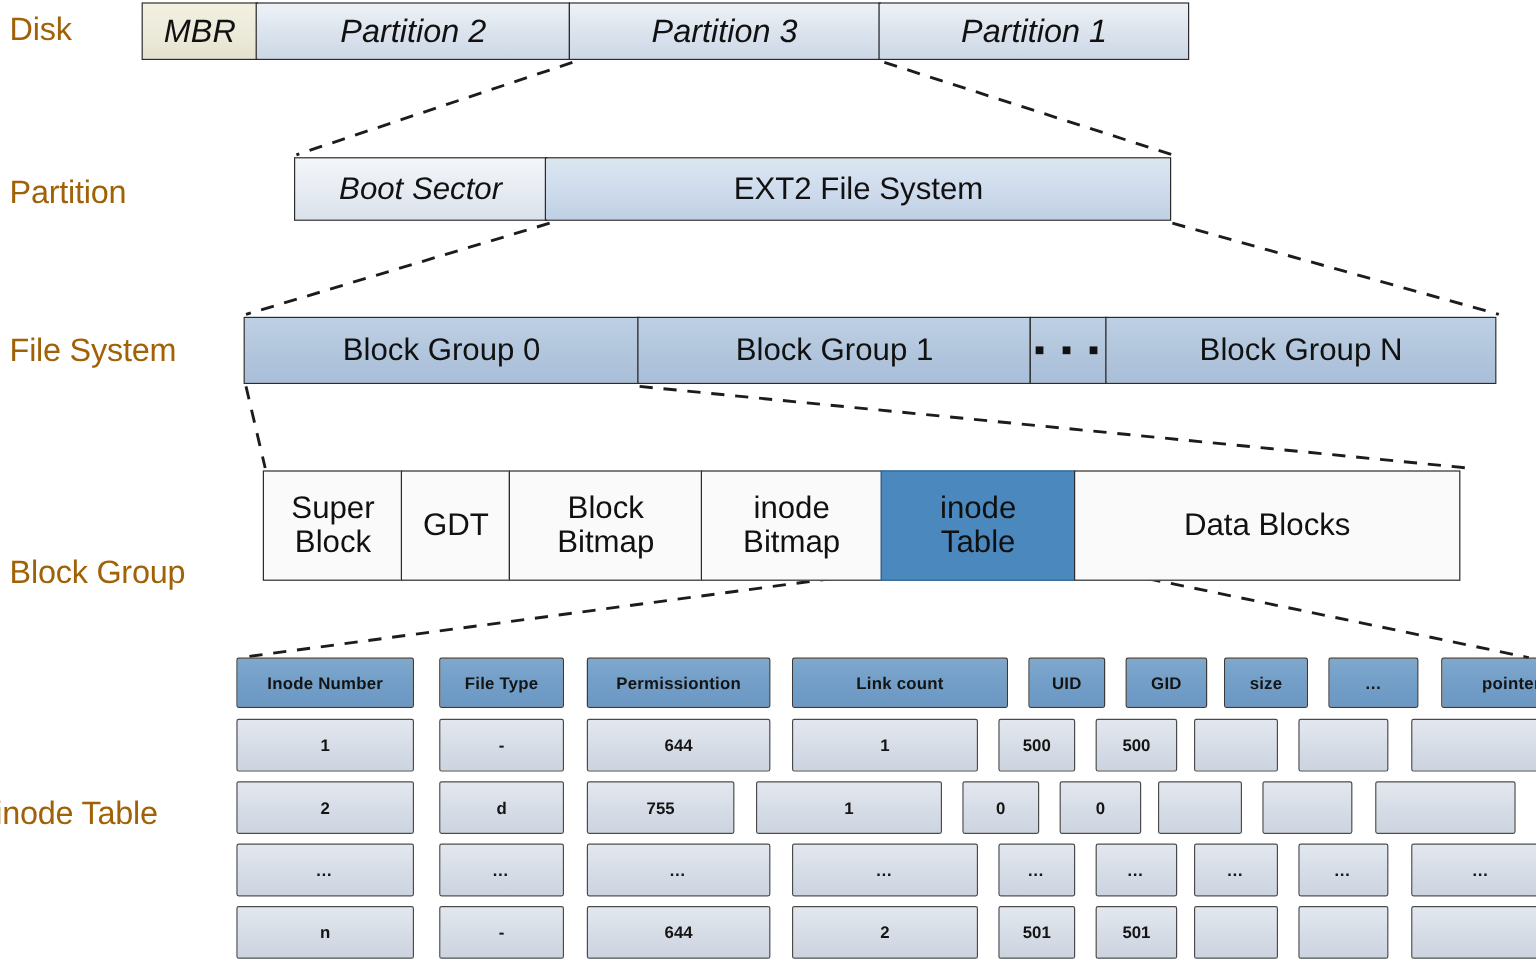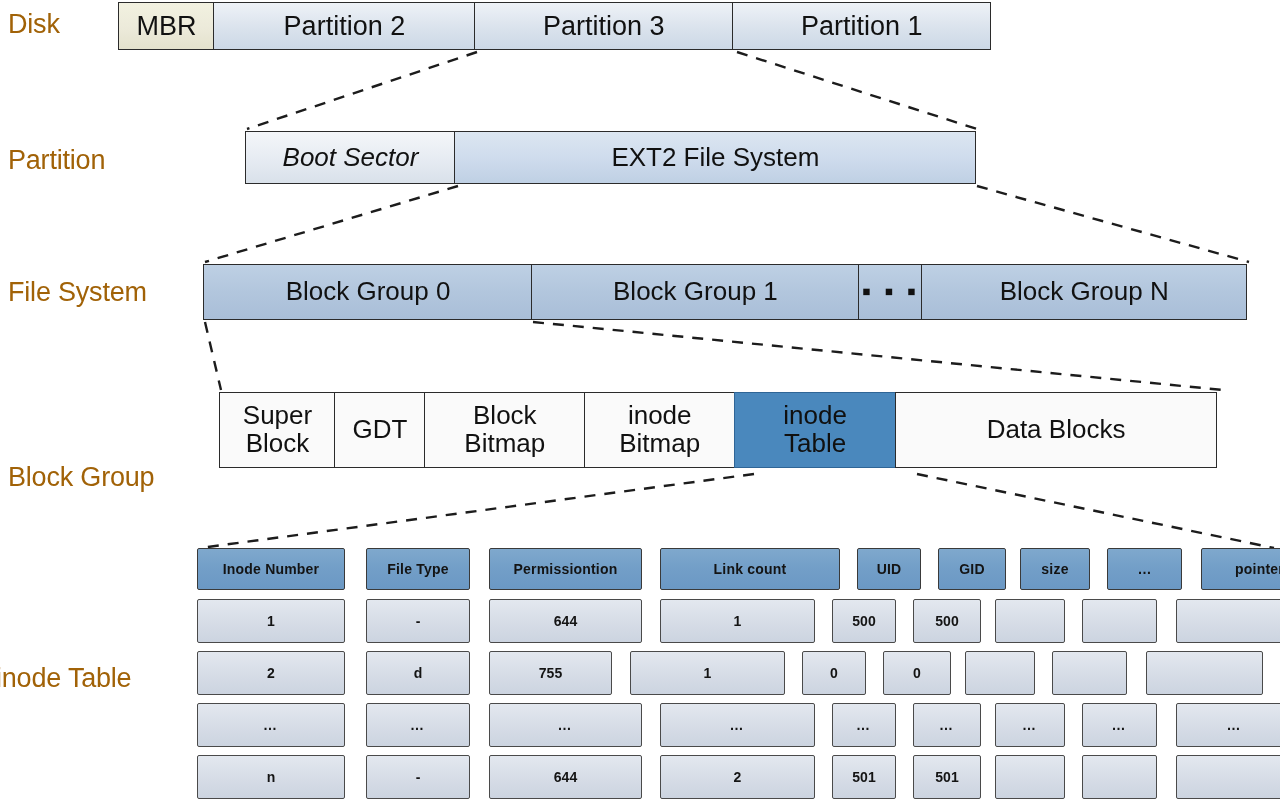--- a/index.html
+++ b/index.html
@@ -49,21 +49,21 @@
     justify-content: center;
     text-align: center;
     border: 1.6px solid #2b2b2b;
     font-size: 26px;
     color: #111111;
     line-height: 1.07;
     white-space: pre-line;
     position: relative;
   }
   
-  .disk-band { left: 118px; top: 2px; height: 48px; }
+  .disk-band { left: 118px; top: 2px; height: 48px; font-style: italic; }
   .disk-band .cell { font-size: 27px; }
   .c-mbr {
     background: linear-gradient(180deg, #f2f1e0 0%, #eceada 55%, #e4e2cd 100%);
   }
   .c-part {
     background: linear-gradient(180deg, #eef2f7 0%, #dbe3ed 52%, #ccd8e6 100%);
   }
   
   .partition-band { left: 245px; top: 131px; height: 53px; }
   .c-boot {
@@ -76,21 +76,21 @@
   .fs-band { left: 203px; top: 264px; height: 56px; }
   .fs-band .cell {
     background: linear-gradient(180deg, #bed0e4 0%, #b2c6dd 50%, #a9bed8 100%);
     font-weight: 400;
   }
   .fs-dots {
     letter-spacing: 3px;
     font-size: 26px;
   }
   
-  .bg-band { left: 219px; top: 392px; height: 76px; }
+  .bg-band { left: 219px; top: 392px; height: 92px; }
   .bg-band .cell {
     background: #fafafa;
     font-size: 26px;
   }
   .bg-band .cell.highlight {
     background: #4a88bd;
     border-color: #2f6596;
     color: #101010;
   }
   

